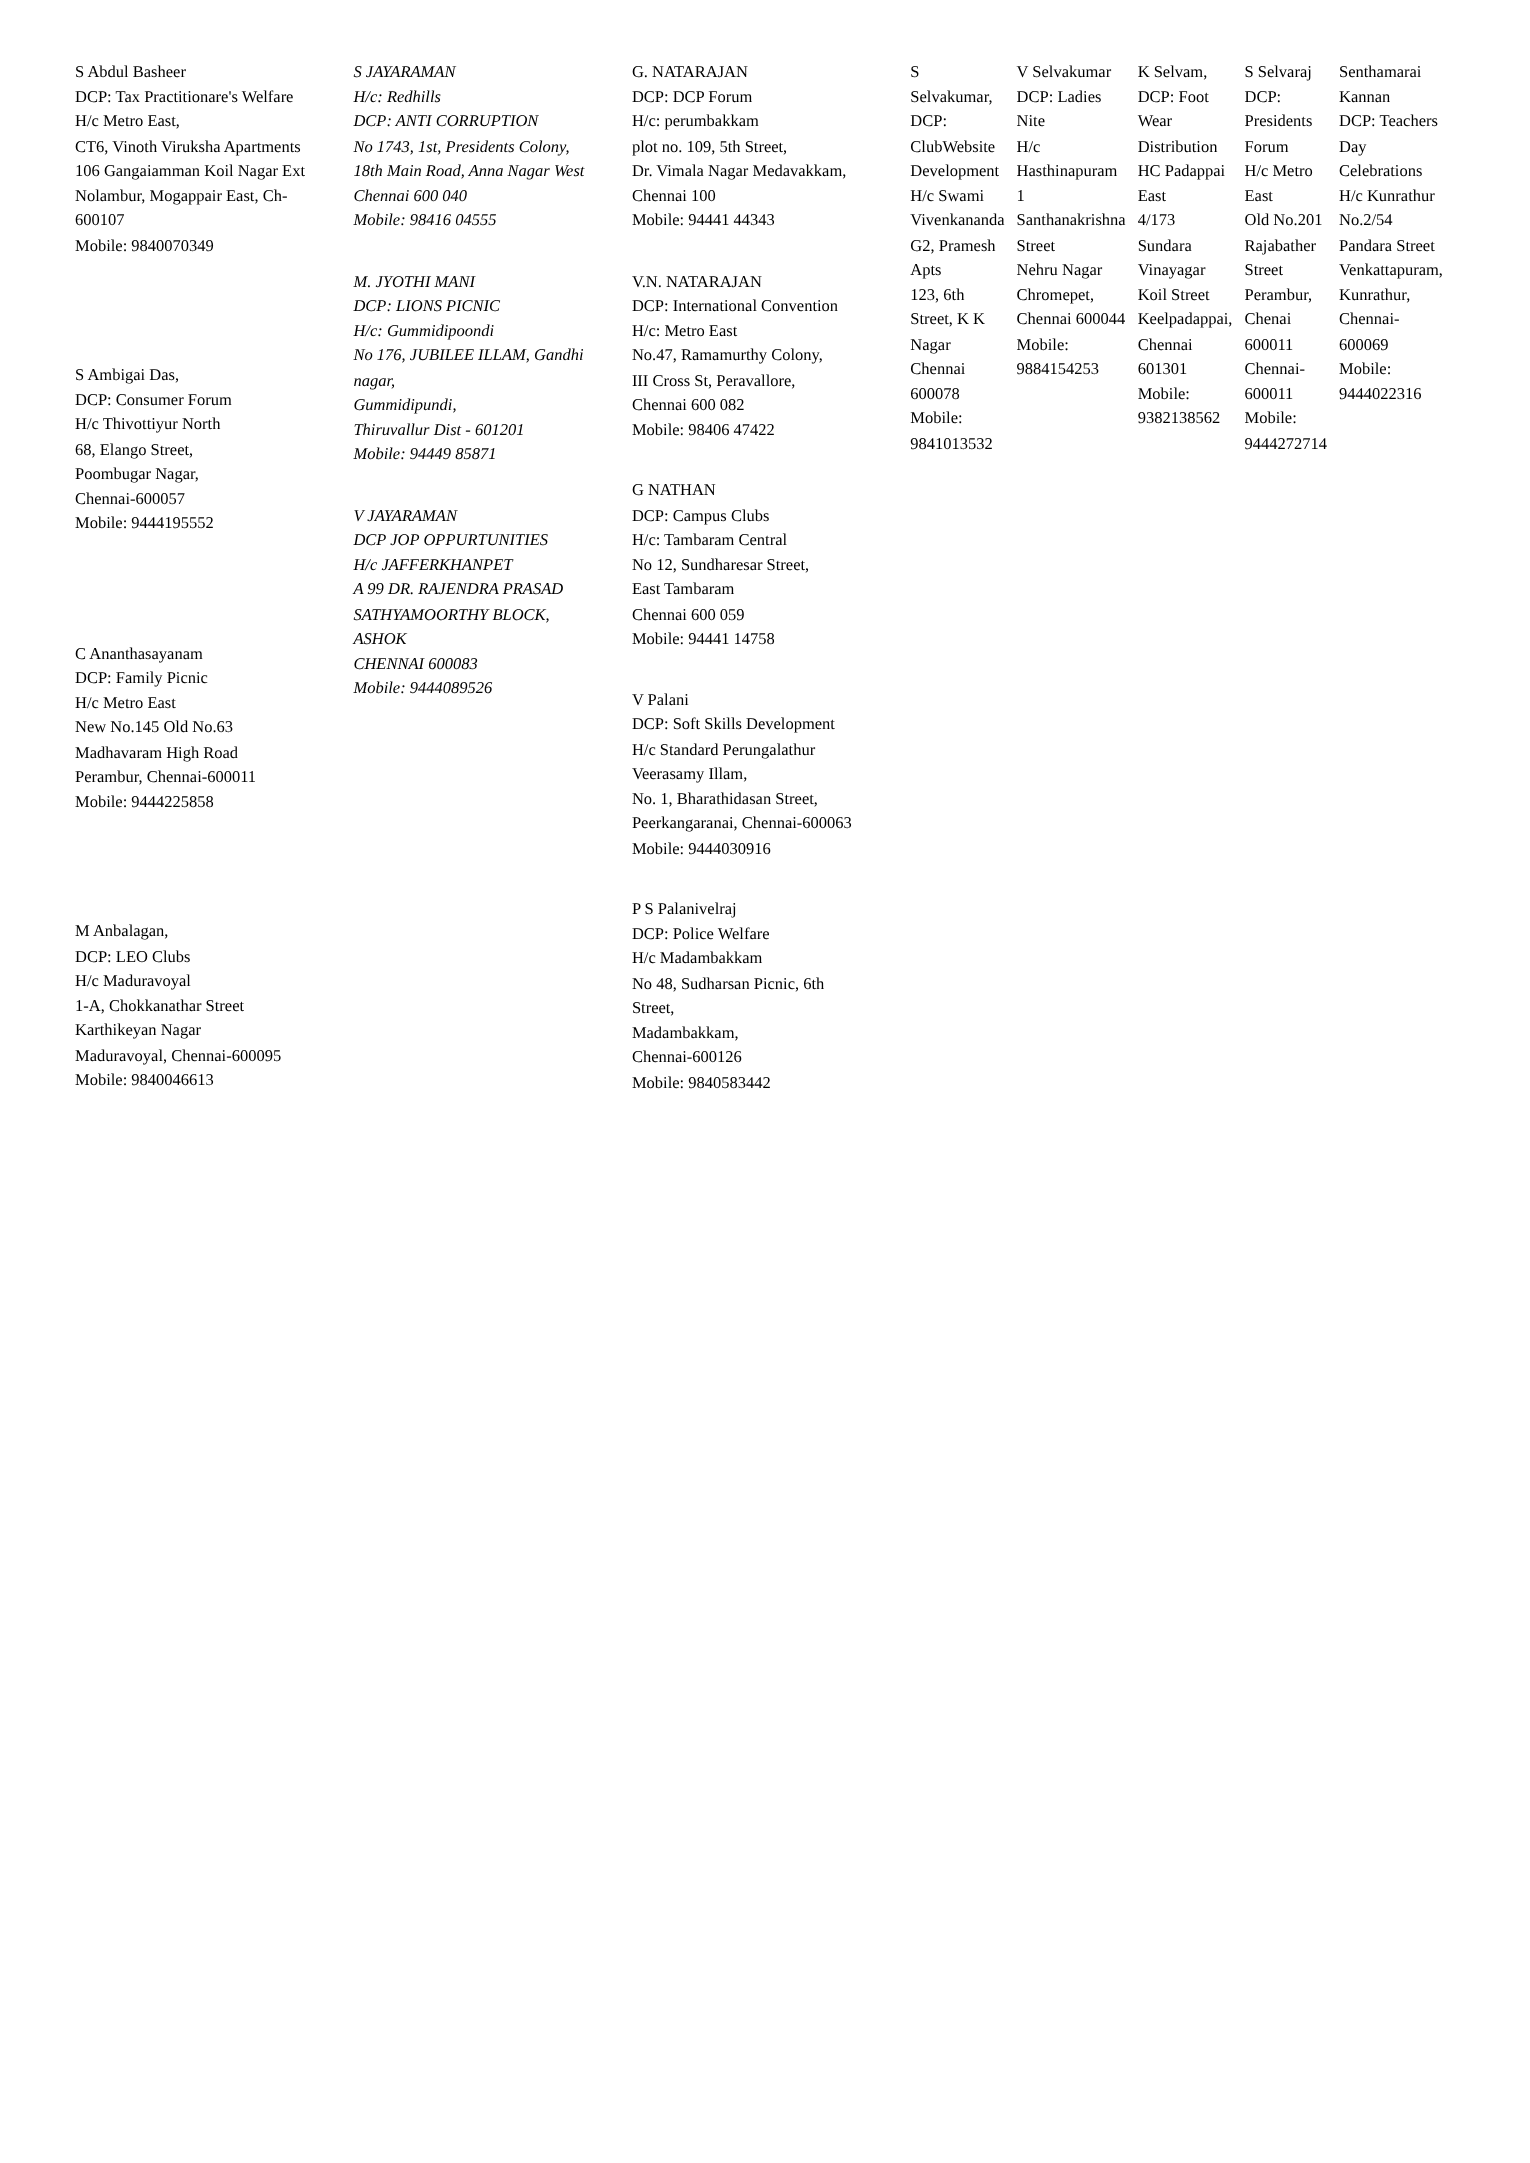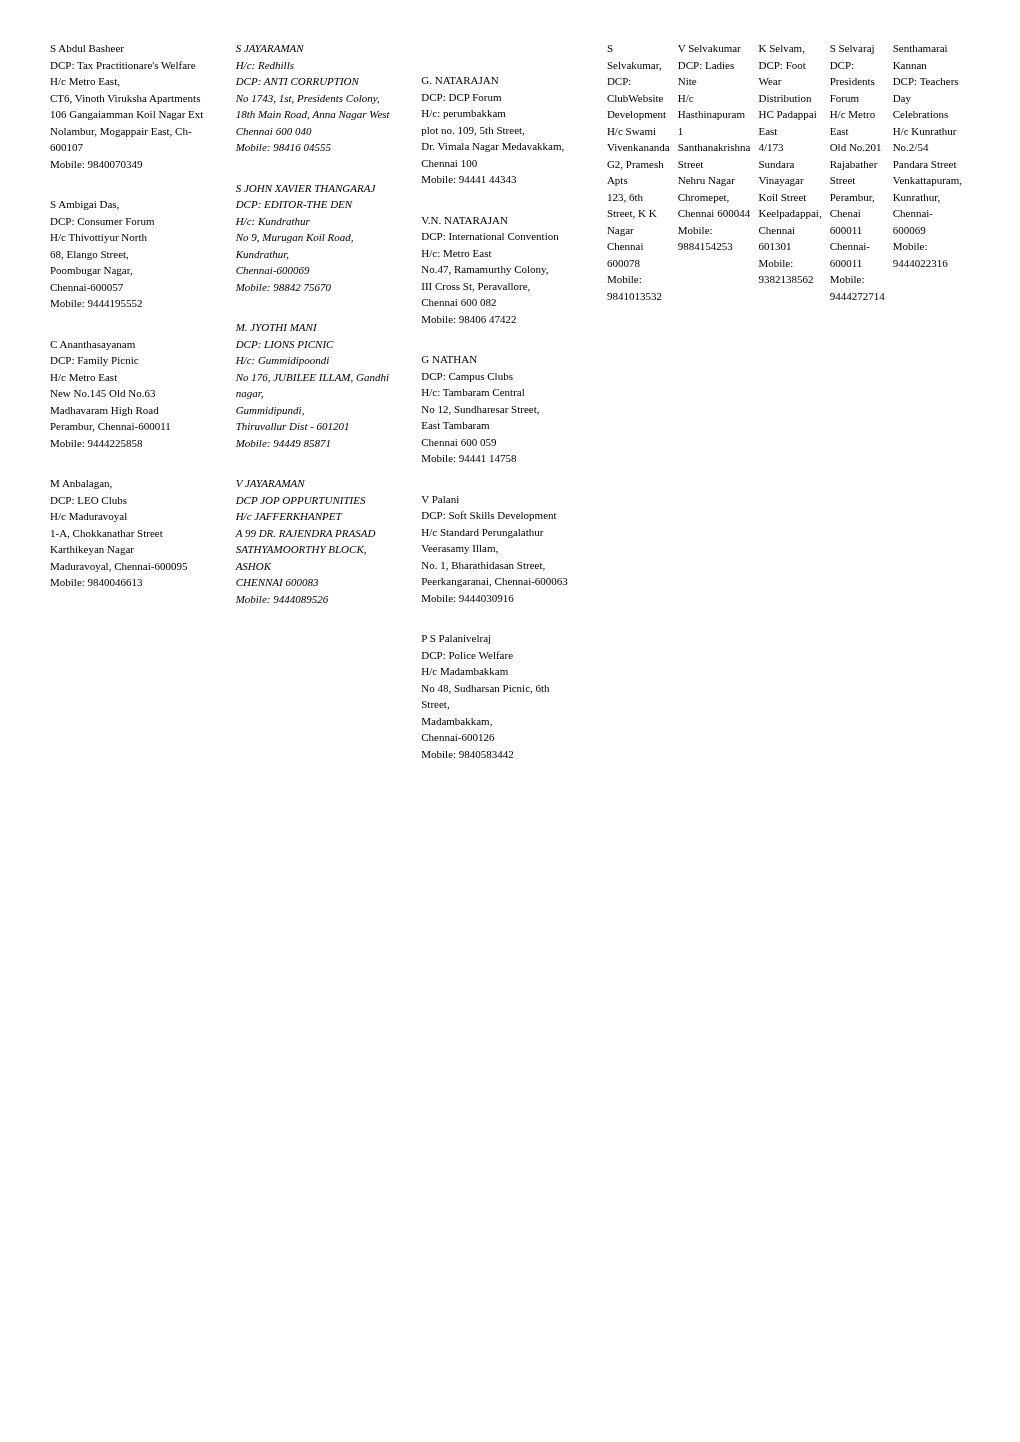--- a/index.html
+++ b/index.html
@@ -27,21 +27,21 @@
       font-weight: normal;
     }
     .entry-line {
       display: block;
     }
   </style>
 </head>
 <body>
 
 <div class="directory-grid" id="grid-container">
-<div style="display: flex; flex-direction: column;">
+<div style="display: flex; flex-direction: column; gap: 46px;">
       <div class="entry">
         <span class="entry-line entry-name">S Abdul Basheer</span>
         <span class="entry-line">DCP: Tax Practitionare's Welfare</span>
         <span class="entry-line">H/c Metro East,</span>
         <span class="entry-line">CT6, Vinoth Viruksha Apartments</span>
         <span class="entry-line">106 Gangaiamman Koil Nagar Ext</span>
         <span class="entry-line">Nolambur, Mogappair East, Ch-600107</span>
         <span class="entry-line">Mobile: 9840070349</span>
       </div>
       <div class="entry">
@@ -76,48 +76,39 @@
       <div class="entry">
         <span class="entry-line entry-name">S JAYARAMAN</span>
         <span class="entry-line">H/c: Redhills</span>
         <span class="entry-line">DCP: ANTI CORRUPTION</span>
         <span class="entry-line">No 1743, 1st, Presidents Colony,</span>
         <span class="entry-line">18th Main Road, Anna Nagar West</span>
         <span class="entry-line">Chennai 600 040</span>
         <span class="entry-line">Mobile: 98416 04555</span>
       </div>
       <div class="entry">
-        <span class="entry-line entry-name">S JOHN XAVIER THANGARAJ</span>
-        <span class="entry-line">DCP: EDITOR-THE DEN</span>
-        <span class="entry-line">H/c: Kundrathur</span>
-        <span class="entry-line">No 9, Murugan Koil Road,</span>
-        <span class="entry-line">Kundrathur,</span>
-        <span class="entry-line">Chennai-600069</span>
-        <span class="entry-line">Mobile: 98842 75670</span>
-      </div>
-      <div class="entry">
         <span class="entry-line entry-name">M. JYOTHI MANI</span>
         <span class="entry-line">DCP: LIONS PICNIC</span>
         <span class="entry-line">H/c: Gummidipoondi</span>
         <span class="entry-line">No 176, JUBILEE ILLAM, Gandhi nagar,</span>
         <span class="entry-line">Gummidipundi,</span>
         <span class="entry-line">Thiruvallur Dist - 601201</span>
         <span class="entry-line">Mobile: 94449 85871</span>
       </div>
       <div class="entry">
         <span class="entry-line entry-name">V JAYARAMAN</span>
         <span class="entry-line">DCP JOP OPPURTUNITIES</span>
         <span class="entry-line">H/c JAFFERKHANPET</span>
         <span class="entry-line">A 99 DR. RAJENDRA PRASAD</span>
         <span class="entry-line">SATHYAMOORTHY BLOCK, ASHOK</span>
         <span class="entry-line">CHENNAI 600083</span>
         <span class="entry-line">Mobile: 9444089526</span>
       </div>
     </div>
-    <div style="display: flex; flex-direction: column; margin-top: 32px;">
+    <div style="display: flex; flex-direction: column;">
       <div class="entry">
         <span class="entry-line entry-name">G. NATARAJAN</span>
         <span class="entry-line">DCP: DCP Forum</span>
         <span class="entry-line">H/c: perumbakkam</span>
         <span class="entry-line">plot no. 109, 5th Street,</span>
         <span class="entry-line">Dr. Vimala Nagar Medavakkam,</span>
         <span class="entry-line">Chennai 100</span>
         <span class="entry-line">Mobile: 94441 44343</span>
       </div>
       <div class="entry">

